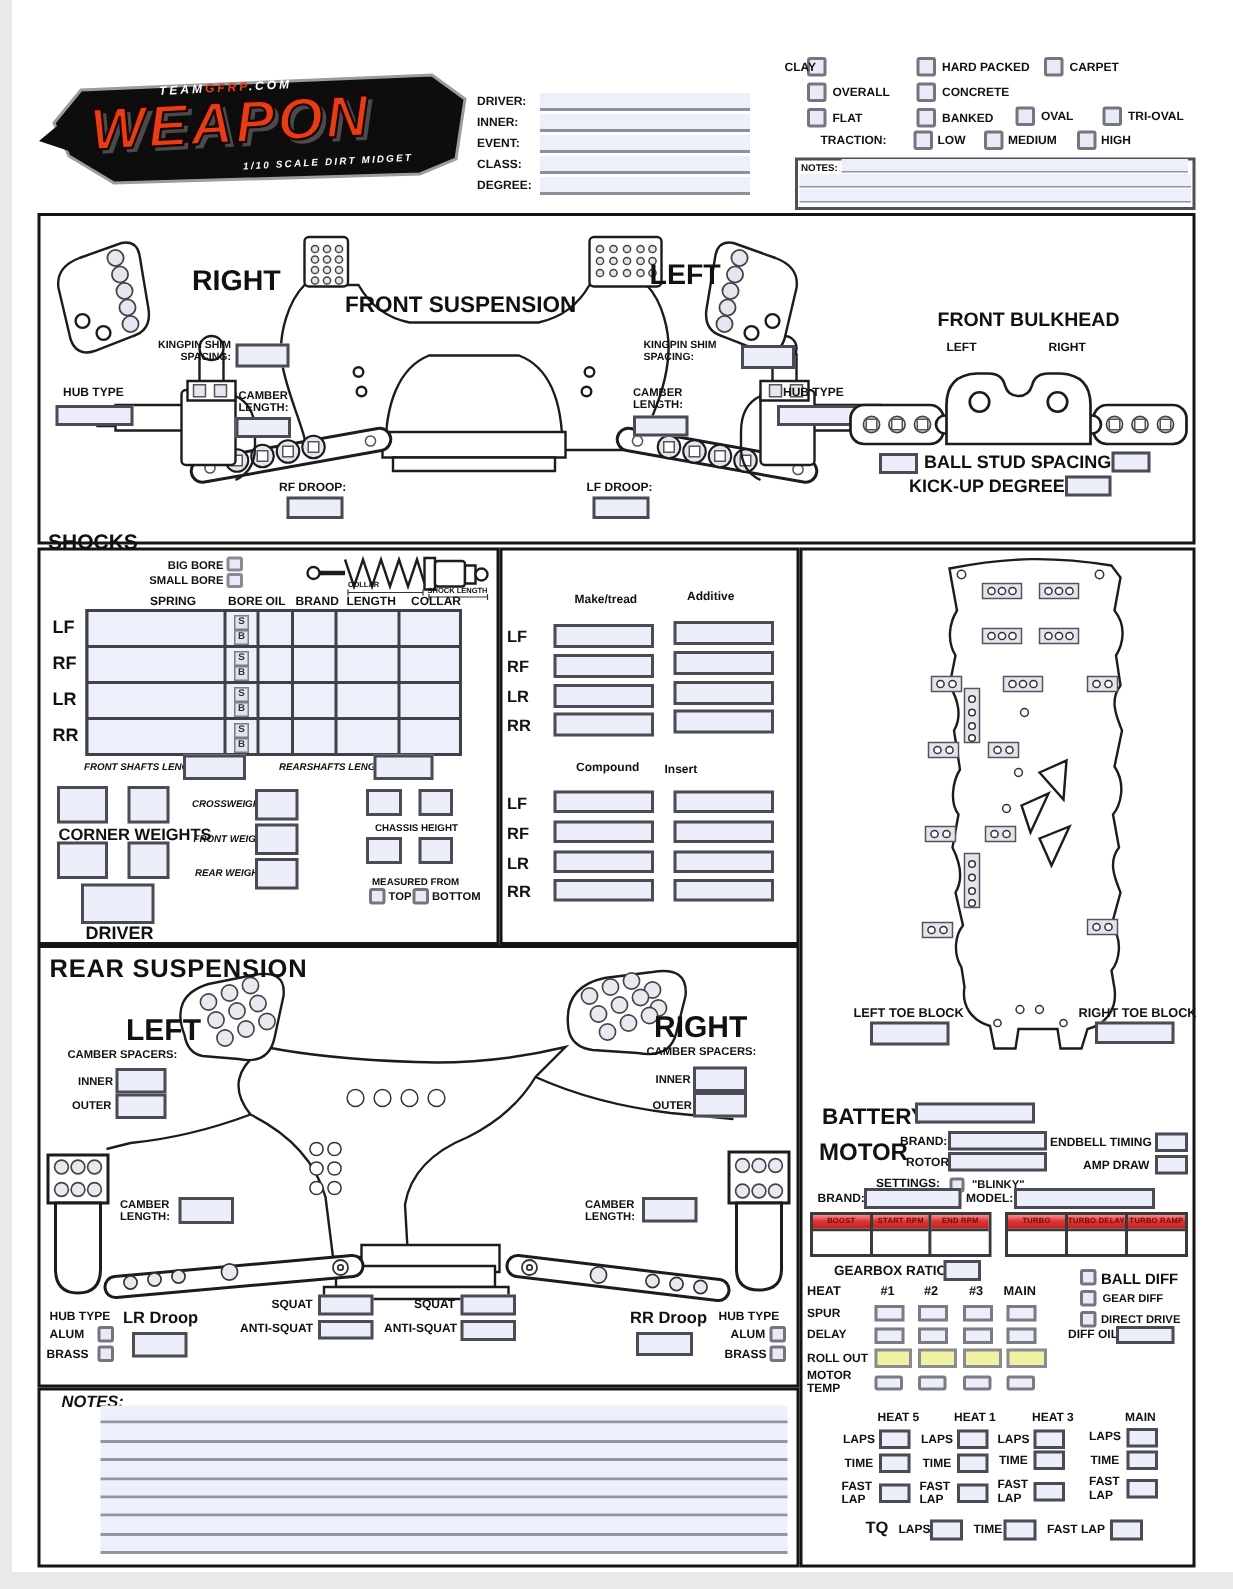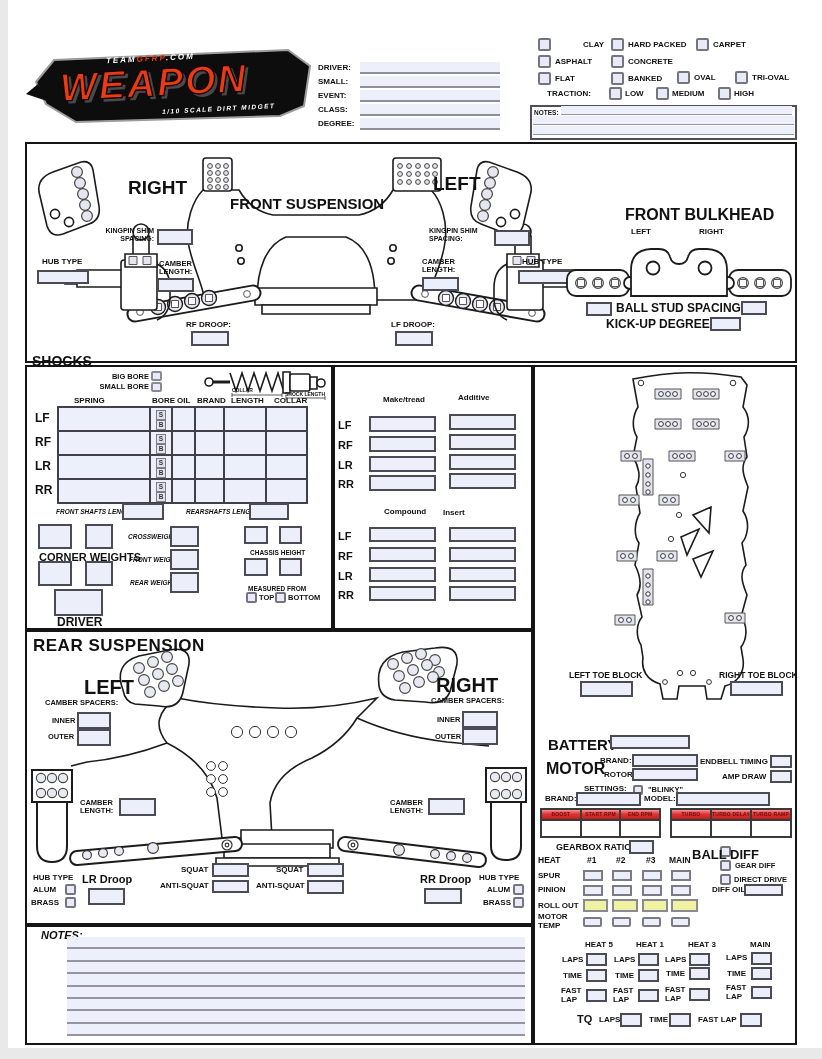--- a/index.html
+++ b/index.html
@@ -42,38 +42,38 @@
   </svg>
   <div class="lbl it" style="left:80px;top:7px;font-size:8px;letter-spacing:2px;color:#fff;transform:rotate(-3deg)">
     <span>TEAM</span><span style="color:#e8401d">GFRP</span><span>.COM</span>
   </div>
   <div class="lbl it" style="left:34px;top:13px;font-size:39px;color:#e63d17;-webkit-text-stroke:1.5px #1c0000;letter-spacing:2px;transform:rotate(-3deg);text-shadow:3px 3px 0 #4a4a4a">WEAPON</div>
   <div class="lbl it" style="left:136px;top:57px;font-size:6.5px;color:#fff;letter-spacing:1.5px;transform:rotate(-3deg)">1/10 SCALE DIRT MIDGET</div>
 </div>
 
 <div class="lbl" style="left:318px;top:64px;font-size:8px">DRIVER:</div>
 <div class="iline" style="left:360px;top:62px;width:140px;height:12px"></div>
-<div class="lbl" style="left:318px;top:78px;font-size:8px">SMALL:</div>
+<div class="lbl" style="left:318px;top:78px;font-size:8px">INNER:</div>
 <div class="iline" style="left:360px;top:76px;width:140px;height:12px"></div>
 <div class="lbl" style="left:318px;top:92px;font-size:8px">EVENT:</div>
 <div class="iline" style="left:360px;top:90px;width:140px;height:12px"></div>
 <div class="lbl" style="left:318px;top:106px;font-size:8px">CLASS:</div>
 <div class="iline" style="left:360px;top:104px;width:140px;height:12px"></div>
 <div class="lbl" style="left:318px;top:120px;font-size:8px">DEGREE:</div>
 <div class="iline" style="left:360px;top:118px;width:140px;height:12px"></div>
 
 <div class="cb" style="left:538px;top:38px;width:13px;height:13px"></div>
-<div class="lbl" style="left:583px;top:41px;font-size:8px">CLAY</div>
+<div class="lbl" style="left:523px;top:41px;font-size:8px">CLAY</div>
 <div class="cb" style="left:611px;top:38px;width:13px;height:13px"></div>
 <div class="lbl" style="left:628px;top:41px;font-size:8px">HARD PACKED</div>
 <div class="cb" style="left:696px;top:38px;width:13px;height:13px"></div>
 <div class="lbl" style="left:713px;top:41px;font-size:8px">CARPET</div>
 
 <div class="cb" style="left:538px;top:55px;width:13px;height:13px"></div>
-<div class="lbl" style="left:555px;top:58px;font-size:8px">ASPHALT</div>
+<div class="lbl" style="left:555px;top:58px;font-size:8px">OVERALL</div>
 <div class="cb" style="left:611px;top:55px;width:13px;height:13px"></div>
 <div class="lbl" style="left:628px;top:58px;font-size:8px">CONCRETE</div>
 
 <div class="cb" style="left:538px;top:72px;width:13px;height:13px"></div>
 <div class="lbl" style="left:555px;top:75px;font-size:8px">FLAT</div>
 <div class="cb" style="left:611px;top:72px;width:13px;height:13px"></div>
 <div class="lbl" style="left:628px;top:75px;font-size:8px">BANKED</div>
 <div class="cb" style="left:677px;top:71px;width:13px;height:13px"></div>
 <div class="lbl" style="left:694px;top:74px;font-size:8px">OVAL</div>
 <div class="cb" style="left:735px;top:71px;width:13px;height:13px"></div>
@@ -251,21 +251,21 @@
 <div class="lbl wrap" style="left:159px;top:260px;width:40px;font-size:7.5px">CAMBER LENGTH:</div>
 <div class="fld" style="left:157px;top:278px;width:37px;height:14px"></div>
 <div class="lbl wrap" style="left:422px;top:258px;width:40px;font-size:7.5px">CAMBER LENGTH:</div>
 <div class="fld" style="left:422px;top:277px;width:37px;height:14px"></div>
 
 <div class="lbl" style="left:186px;top:321px;font-size:8px">RF DROOP:</div>
 <div class="fld" style="left:191px;top:331px;width:38px;height:15px"></div>
 <div class="lbl" style="left:391px;top:321px;font-size:8px">LF DROOP:</div>
 <div class="fld" style="left:395px;top:331px;width:38px;height:15px"></div>
 
-<div class="lbl" style="left:625px;top:206px;font-size:16px">FRONT BULKHEAD</div>
+<div class="lbl" style="left:625px;top:206px;font-size:13px">FRONT BULKHEAD</div>
 <div class="lbl" style="left:631px;top:228px;font-size:8px">LEFT</div>
 <div class="lbl" style="left:699px;top:228px;font-size:8px">RIGHT</div>
 
 <svg class="draw" width="228" height="72" viewBox="0 0 228 72" style="left:565px;top:236px">
   <g fill="#fff" stroke="#1c1c1c" stroke-width="1.8">
     <rect x="2" y="34" width="62" height="26" rx="9"></rect>
     <rect x="164" y="34" width="62" height="26" rx="9"></rect>
     <circle cx="65" cy="47" r="6"></circle>
         <circle cx="163" cy="47" r="6"></circle>
     <path d="M66,60 L66,34 Q66,14 86,13 L94,13 Q103,13 105,21 Q107,28 114,28 Q121,28 123,21 Q125,13 134,13 L142,13 Q162,14 162,34 L162,60 Z"></path>
@@ -315,21 +315,21 @@
     <circle cx="118" cy="14" r="4"></circle>
   </g>
   <g stroke="#333" stroke-width="0.8" fill="none">
     <path d="M29,26 H79 M29,24 V28 M79,24 V28"></path>
     <path d="M83,29 H122 M83,27 V31 M122,27 V31"></path>
   </g>
 </svg>
 <div class="lbl" style="left:232px;top:388px;font-size:5px">COLLAR</div>
 <div class="lbl" style="left:285px;top:392px;font-size:5px">SHOCK LENGTH</div>
 
-<div class="lbl" style="left:74px;top:397px;font-size:8px">SPRING</div>
+<div class="lbl" style="left:100px;top:397px;font-size:8px">SPRING</div>
 <div class="lbl" style="left:152px;top:397px;font-size:8px">BORE</div>
 <div class="lbl" style="left:177px;top:397px;font-size:8px">OIL</div>
 <div class="lbl" style="left:197px;top:397px;font-size:8px">BRAND</div>
 <div class="lbl" style="left:231px;top:397px;font-size:8px">LENGTH</div>
 <div class="lbl" style="left:274px;top:397px;font-size:8px">COLLAR</div>
 
 <div class="lbl" style="left:35px;top:412px;font-size:12px">LF</div>
 <div class="lbl" style="left:35px;top:436px;font-size:12px">RF</div>
 <div class="lbl" style="left:35px;top:460px;font-size:12px">LR</div>
 <div class="lbl" style="left:35px;top:484px;font-size:12px">RR</div>
@@ -581,40 +581,40 @@
 <div class="lbl" style="left:616px;top:856px;font-size:8.5px">#2</div>
 <div class="lbl" style="left:646px;top:856px;font-size:8.5px">#3</div>
 <div class="lbl" style="left:669px;top:856px;font-size:8.5px">MAIN</div>
 
 <div class="lbl" style="left:538px;top:872px;font-size:8px">SPUR</div>
 <div class="fldg" style="left:583px;top:870px;width:20px;height:11px"></div>
 <div class="fldg" style="left:612px;top:870px;width:20px;height:11px"></div>
 <div class="fldg" style="left:642px;top:870px;width:20px;height:11px"></div>
 <div class="fldg" style="left:671px;top:870px;width:20px;height:11px"></div>
 
-<div class="lbl" style="left:538px;top:886px;font-size:8px">PINION</div>
+<div class="lbl" style="left:538px;top:886px;font-size:8px">DELAY</div>
 <div class="fldg" style="left:583px;top:885px;width:20px;height:11px"></div>
 <div class="fldg" style="left:612px;top:885px;width:20px;height:11px"></div>
 <div class="fldg" style="left:642px;top:885px;width:20px;height:11px"></div>
 <div class="fldg" style="left:671px;top:885px;width:20px;height:11px"></div>
 
 <div class="lbl" style="left:538px;top:902px;font-size:8px">ROLL OUT</div>
 <div class="yb" style="left:583px;top:899px;width:25px;height:13px"></div>
 <div class="yb" style="left:612px;top:899px;width:26px;height:13px"></div>
 <div class="yb" style="left:642px;top:899px;width:26px;height:13px"></div>
 <div class="yb" style="left:671px;top:899px;width:27px;height:13px"></div>
 
 <div class="lbl wrap" style="left:538px;top:913px;width:34px;font-size:8px">MOTOR TEMP</div>
 <div class="fldg" style="left:583px;top:917px;width:19px;height:10px;border-radius:2px"></div>
 <div class="fldg" style="left:612px;top:917px;width:19px;height:10px;border-radius:2px"></div>
 <div class="fldg" style="left:642px;top:917px;width:19px;height:10px;border-radius:2px"></div>
 <div class="fldg" style="left:671px;top:917px;width:19px;height:10px;border-radius:2px"></div>
 
 <div class="cb" style="left:720px;top:846px;width:11px;height:11px"></div>
-<div class="lbl" style="left:692px;top:848px;font-size:13px">BALL DIFF</div>
+<div class="lbl" style="left:734px;top:848px;font-size:10px">BALL DIFF</div>
 <div class="cb" style="left:720px;top:860px;width:11px;height:11px"></div>
 <div class="lbl" style="left:735px;top:862px;font-size:7.5px">GEAR DIFF</div>
 <div class="cb" style="left:720px;top:874px;width:11px;height:11px"></div>
 <div class="lbl" style="left:734px;top:876px;font-size:7.5px">DIRECT DRIVE</div>
 <div class="lbl" style="left:712px;top:886px;font-size:8px">DIFF OIL</div>
 <div class="fld" style="left:744px;top:884px;width:39px;height:12px"></div>
 
 <div class="lbl" style="left:585px;top:941px;font-size:8px">HEAT 5</div>
 <div class="lbl" style="left:636px;top:941px;font-size:8px">HEAT 1</div>
 <div class="lbl" style="left:688px;top:941px;font-size:8px">HEAT 3</div>

